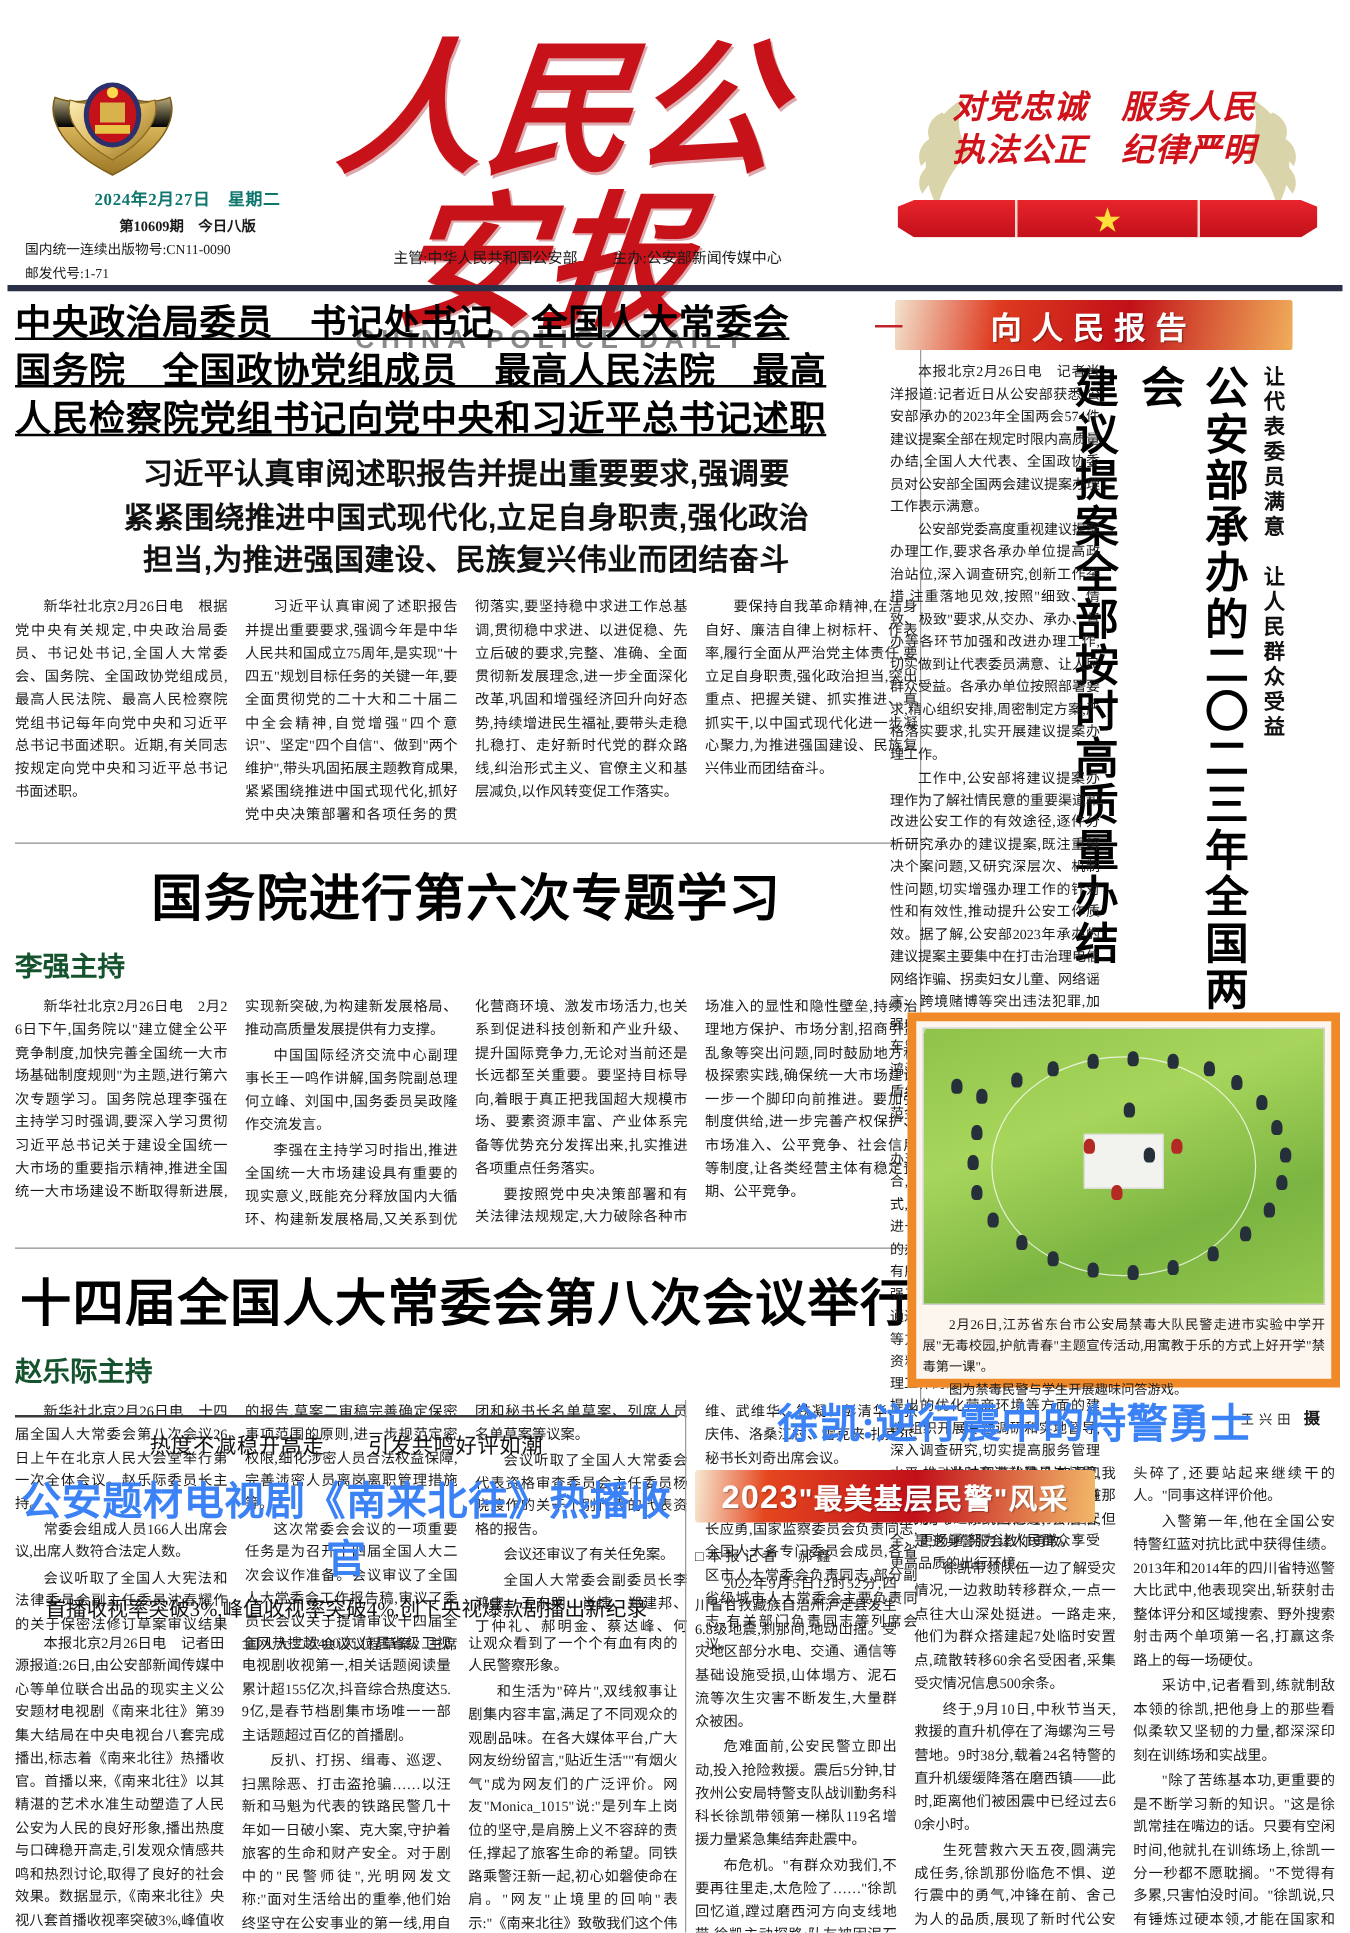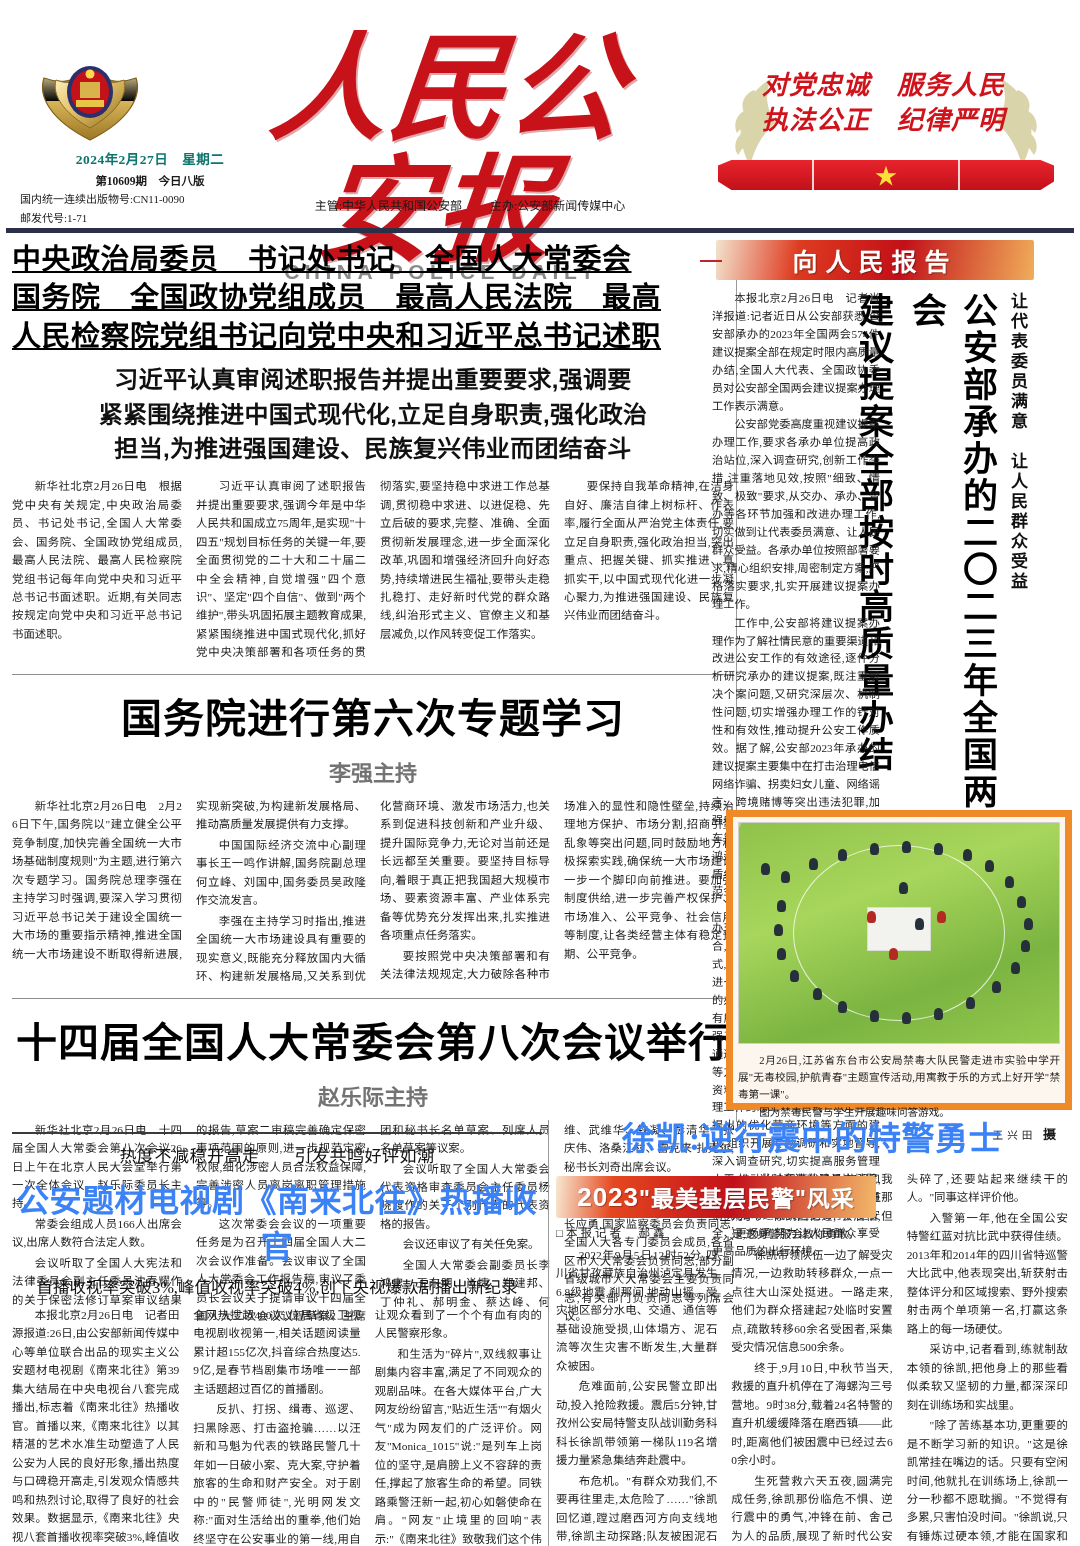--- a/index.html
+++ b/index.html
@@ -84,21 +84,21 @@
     font-size: 24px; line-height: 1.45; font-weight:bold; text-align:center;
     margin-top: 8px; color:#111; letter-spacing:.3px;
   }
 
   h2.sec {
     font-family:"Liberation Serif","DejaVu Serif",serif;
     font-weight: bold; font-size: 41px; text-align:center; letter-spacing: 1px; color:#000;
   }
   .byline {
     font-family:"Liberation Sans",sans-serif;
-    font-size: 22px; font-weight:bold; text-align:center; margin-top: 10px; color:#737373;
+    font-size: 22px; font-weight:bold; margin-top: 10px; color:#14532d;
   }
   .kicker {
     font-family:"Liberation Sans",sans-serif;
     font-size:17px; text-align:center; color:#111; letter-spacing:.5px;
   }
   h3.sub {
     font-family:"Liberation Serif",serif; font-weight:bold;
     font-size: 32px; text-align:center; letter-spacing:.5px; color:#3b82f6;
   }
   .deck2 {
@@ -174,21 +174,21 @@
   .photo-cap .p2 { text-indent:2em; margin-top:1px; }
   .photo-cred { text-align:right; font-size:10.6px; margin-top:2px; letter-spacing:4px;}
   .photo-cred b { font-size: 13px; }
 
   
   .bot-left { position:absolute; left: 12px; top: 880px; width: 530px; }
   .bot-right { position:absolute; left: 556px; top: 872px; width: 512px; }
   .vline2 { position:absolute; left: 548px; top: 880px; width:1px; height: 660px; background:#9a9a9a; }
 
   .tv-banner {
-    position:relative; width: 320px; height: 42px; margin: 6px auto 6px;
+    position:relative; width: 320px; height: 42px; margin: 6px auto 18px;
     background: linear-gradient(95deg,#f7e9d2 0%, #e5471f 18%, #c2101a 55%, #f2b869 100%);
     border-radius: 3px; display:flex; align-items:center; justify-content:center; overflow:hidden;
   }
   .tv-banner .tb {
     font-family:"Liberation Sans",sans-serif; font-weight:bold; color:#fff;
     font-size: 23px; letter-spacing: 1px; text-shadow: 1px 1px 1px rgba(0,0,0,.3);
   }
   .reporter-line { font-family:"Liberation Serif",serif; font-size:11.5px; letter-spacing:3px; margin-top:4px; color:#1b1b1b;}
 </style>
 </head>

